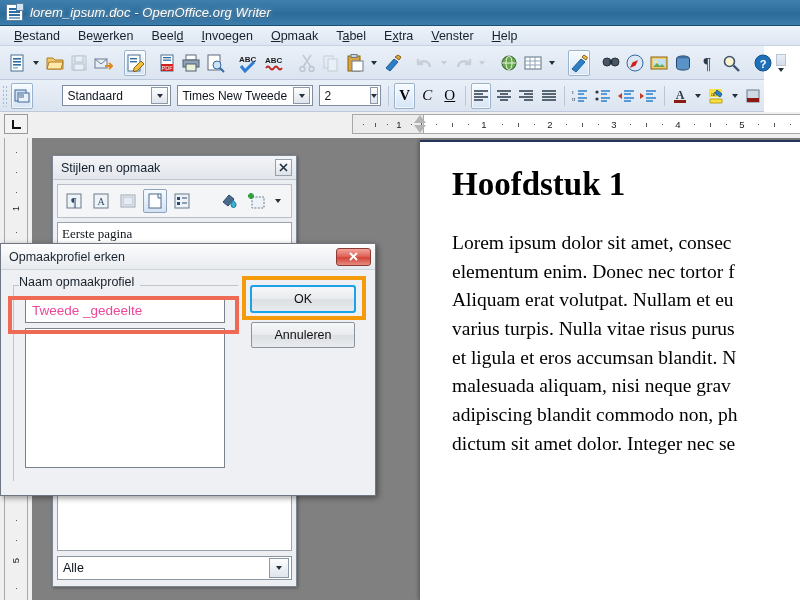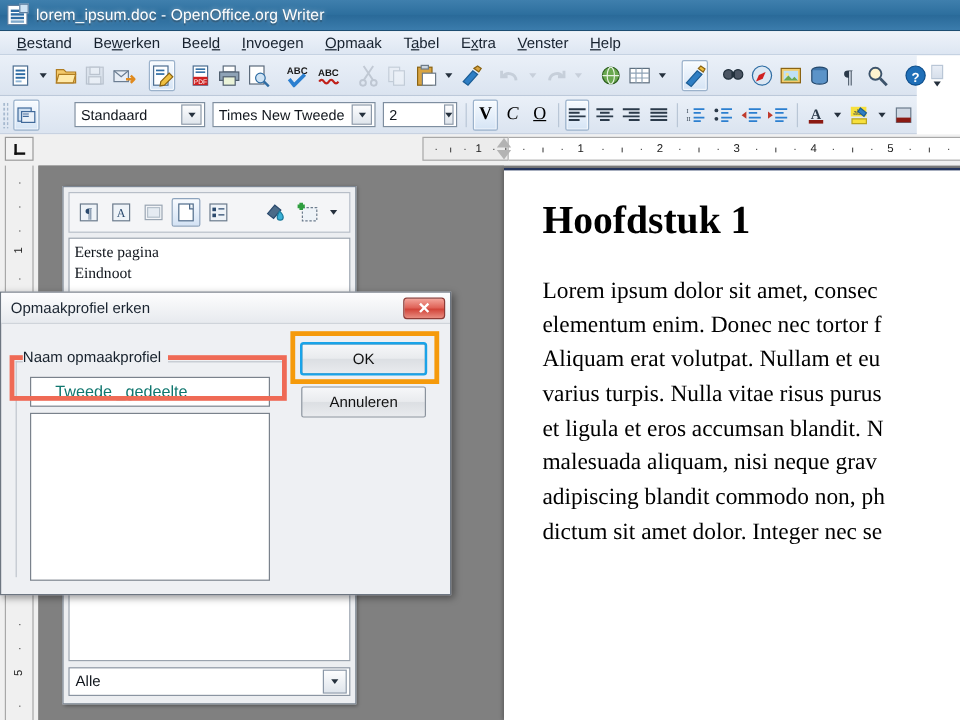--- a/index.html
+++ b/index.html
@@ -11,20 +11,21 @@
     background:#ffffff;
     position:relative;
   }
 
   
   #titlebar{
     position:absolute; left:0; top:0; width:800px; height:26px;
     background:linear-gradient(to bottom,#3f7fad 0%, #2d6f9e 48%, #2a6a99 52%, #3b7cac 100%);
     display:flex; align-items:center; padding-left:6px;
     border-bottom:1px solid #1d4d72;
+    font-style:italic;
   }
   #titlebar .tb-icon{
     width:17px; height:17px; margin-right:7px; position:relative;
     background:#fff; border:1px solid #5f7fa0; border-radius:1px;
   }
   #titlebar .tb-icon:before{
     content:""; position:absolute; left:2px; top:3px; width:11px; height:2px; background:#2e6ca3;
     box-shadow:0 3px 0 #2e6ca3, 0 6px 0 #2e6ca3, 0 9px 0 #7fa8cb;
   }
   #titlebar .tb-icon:after{
@@ -229,37 +230,37 @@
   #dlg-title{ font-size:12.5px; color:#1a2430; }
   #dlg-close{
     margin-left:auto; width:35px; height:18px; border:1px solid #8d3b36; border-radius:3px;
     background:linear-gradient(to bottom,#f3a49a 0%,#e0655a 45%,#d2453a 55%,#e88c80 100%);
     display:flex; align-items:center; justify-content:center;
     color:#fff; font-size:11px; font-weight:bold; text-shadow:0 1px 1px rgba(0,0,0,.4);
   }
   #dlg-body{ position:absolute; left:0; top:26px; right:0; bottom:0; }
 
   #group-box{
-    position:absolute; left:12px; top:22px; width:225px; bottom:14px;
+    position:absolute; left:12px; top:6px; width:225px; bottom:14px;
   }
   #group-legend{
     position:absolute; left:6px; top:-1px; font-size:12.5px; color:#16202b;
     background:#eef0f3; padding-right:6px; z-index:2;
   }
   #group-line{
     position:absolute; left:0; top:9px; width:225px; height:1px; background:#bfc5cd;
   }
   #group-line2{
     position:absolute; left:0; top:9px; width:1px; bottom:0; background:#bfc5cd;
   }
   #name-input{
     position:absolute; left:12px; top:22px; width:200px; height:25px;
     background:#fff; border:1px solid #7a828c;
-    display:flex; align-items:center; padding-left:20px;
-    font-size:13.5px; color:#0f766e;
+    display:flex; align-items:center; padding-left:6px;
+    font-size:13.5px; color:#ec4899;
   }
   #name-list{
     position:absolute; left:12px; top:52px; width:200px; height:140px;
     background:#fff; border:1px solid #7a828c;
   }
   #btn-ok, #btn-cancel{
     position:absolute; left:250px; width:104px; height:26px;
     display:flex; align-items:center; justify-content:center;
     font-size:12.5px; color:#111;
     background:linear-gradient(to bottom,#f6f7f9 0%,#e9ebee 48%,#dcdfe3 52%,#e9ebee 100%);
@@ -721,20 +722,28 @@
           <div>malesuada aliquam, nisi neque grav</div>
           <div>adipiscing blandit commodo non, ph</div>
           <div>dictum sit amet dolor. Integer nec se</div>
         </div>
       </div>
     </div>
   </div>
 </div>
 
 <div id="styles-panel">
+  <div id="styles-titlebar">
+    <span id="styles-title">Stijlen en opmaak</span>
+    <div id="styles-close">
+      <svg width="9" height="9" viewBox="0 0 9 9">
+          <path d="M1 1l7 7M8 1L1 8" stroke="#22303c" stroke-width="1.6"></path>
+        </svg>
+    </div>
+  </div>
 
   <div id="styles-toolbar">
     <div class="sbtn">
       <svg width="18" height="18" viewBox="0 0 18 18">
           <rect x="2" y="2" width="14" height="14" fill="#eef3f8" stroke="#6b7b8c"></rect>
           <text x="9" y="14" font-size="12" text-anchor="middle" fill="#2b4a6e" font-family="Liberation Serif, serif">¶</text>
         </svg>
     </div>
     <div class="sbtn">
       <svg width="18" height="18" viewBox="0 0 18 18">

